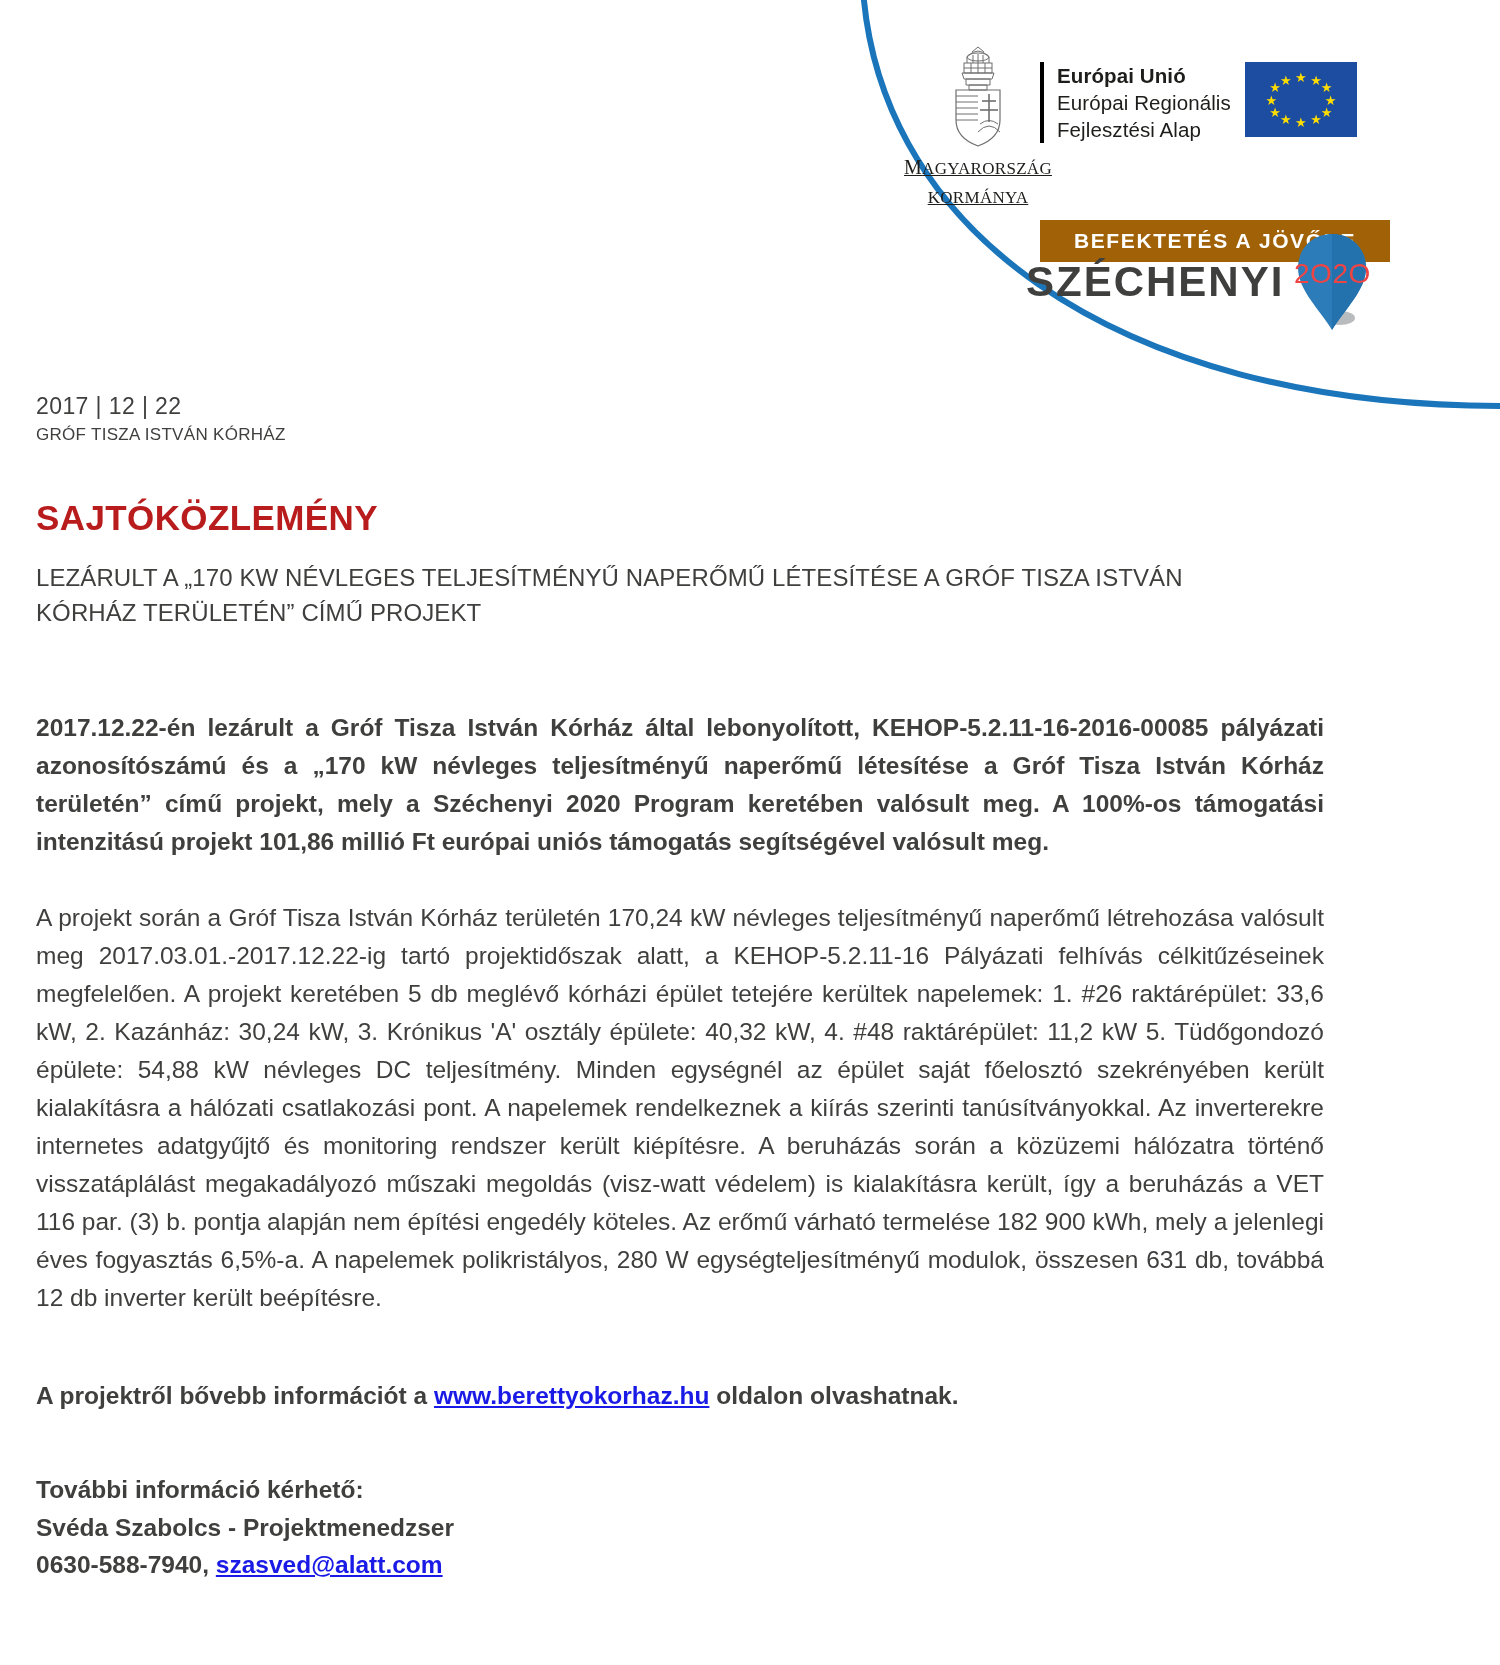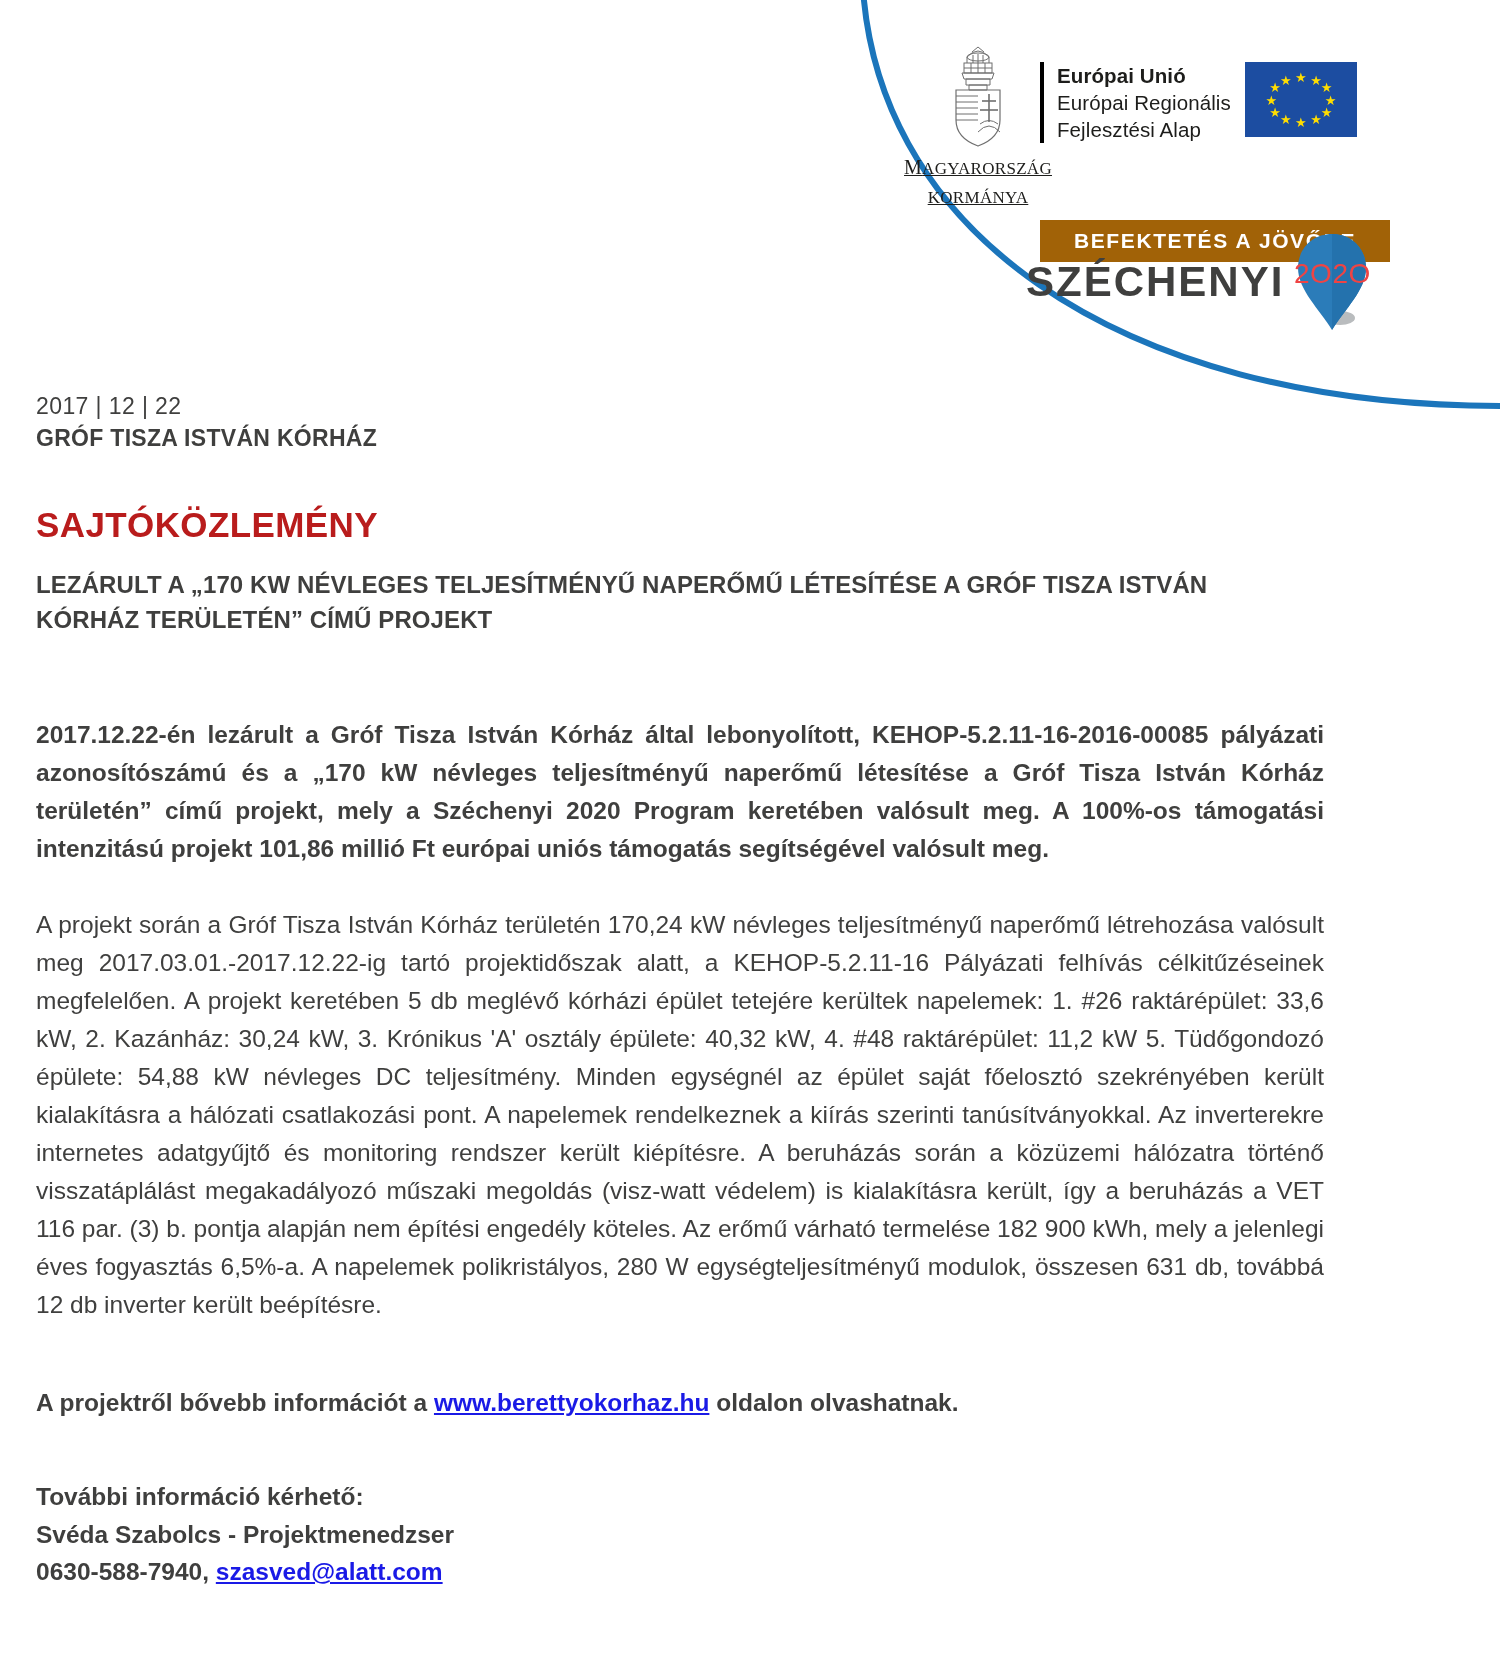--- a/index.html
+++ b/index.html
@@ -153,36 +153,36 @@
     left: 36px;
     width: 1288px;
   }
   .meta-date {
     font-size: 23px;
     color: #3f3f3e;
     letter-spacing: .4px;
     margin-bottom: 5px;
   }
   .meta-org {
-    font-size: 23px;
-    font-weight: bold;
+    font-size: 17px;
+    font-weight: normal;
     color: #3f3f3e;
     letter-spacing: .3px;
   }
   #press-title {
     margin-top: 53px;
     font-size: 35px;
     font-weight: bold;
     color: #b91c1c;
     letter-spacing: .4px;
   }
   #press-subtitle {
     margin-top: 22px;
     font-size: 24px;
-    font-weight: bold;
+    font-weight: normal;
     color: #3f3f3e;
     line-height: 1.45;
     letter-spacing: .1px;
     max-width: 1180px;
   }
   .para {
     font-size: 24.5px;
     line-height: 1.55;
     color: #3f3f3e;
     text-align: justify;

